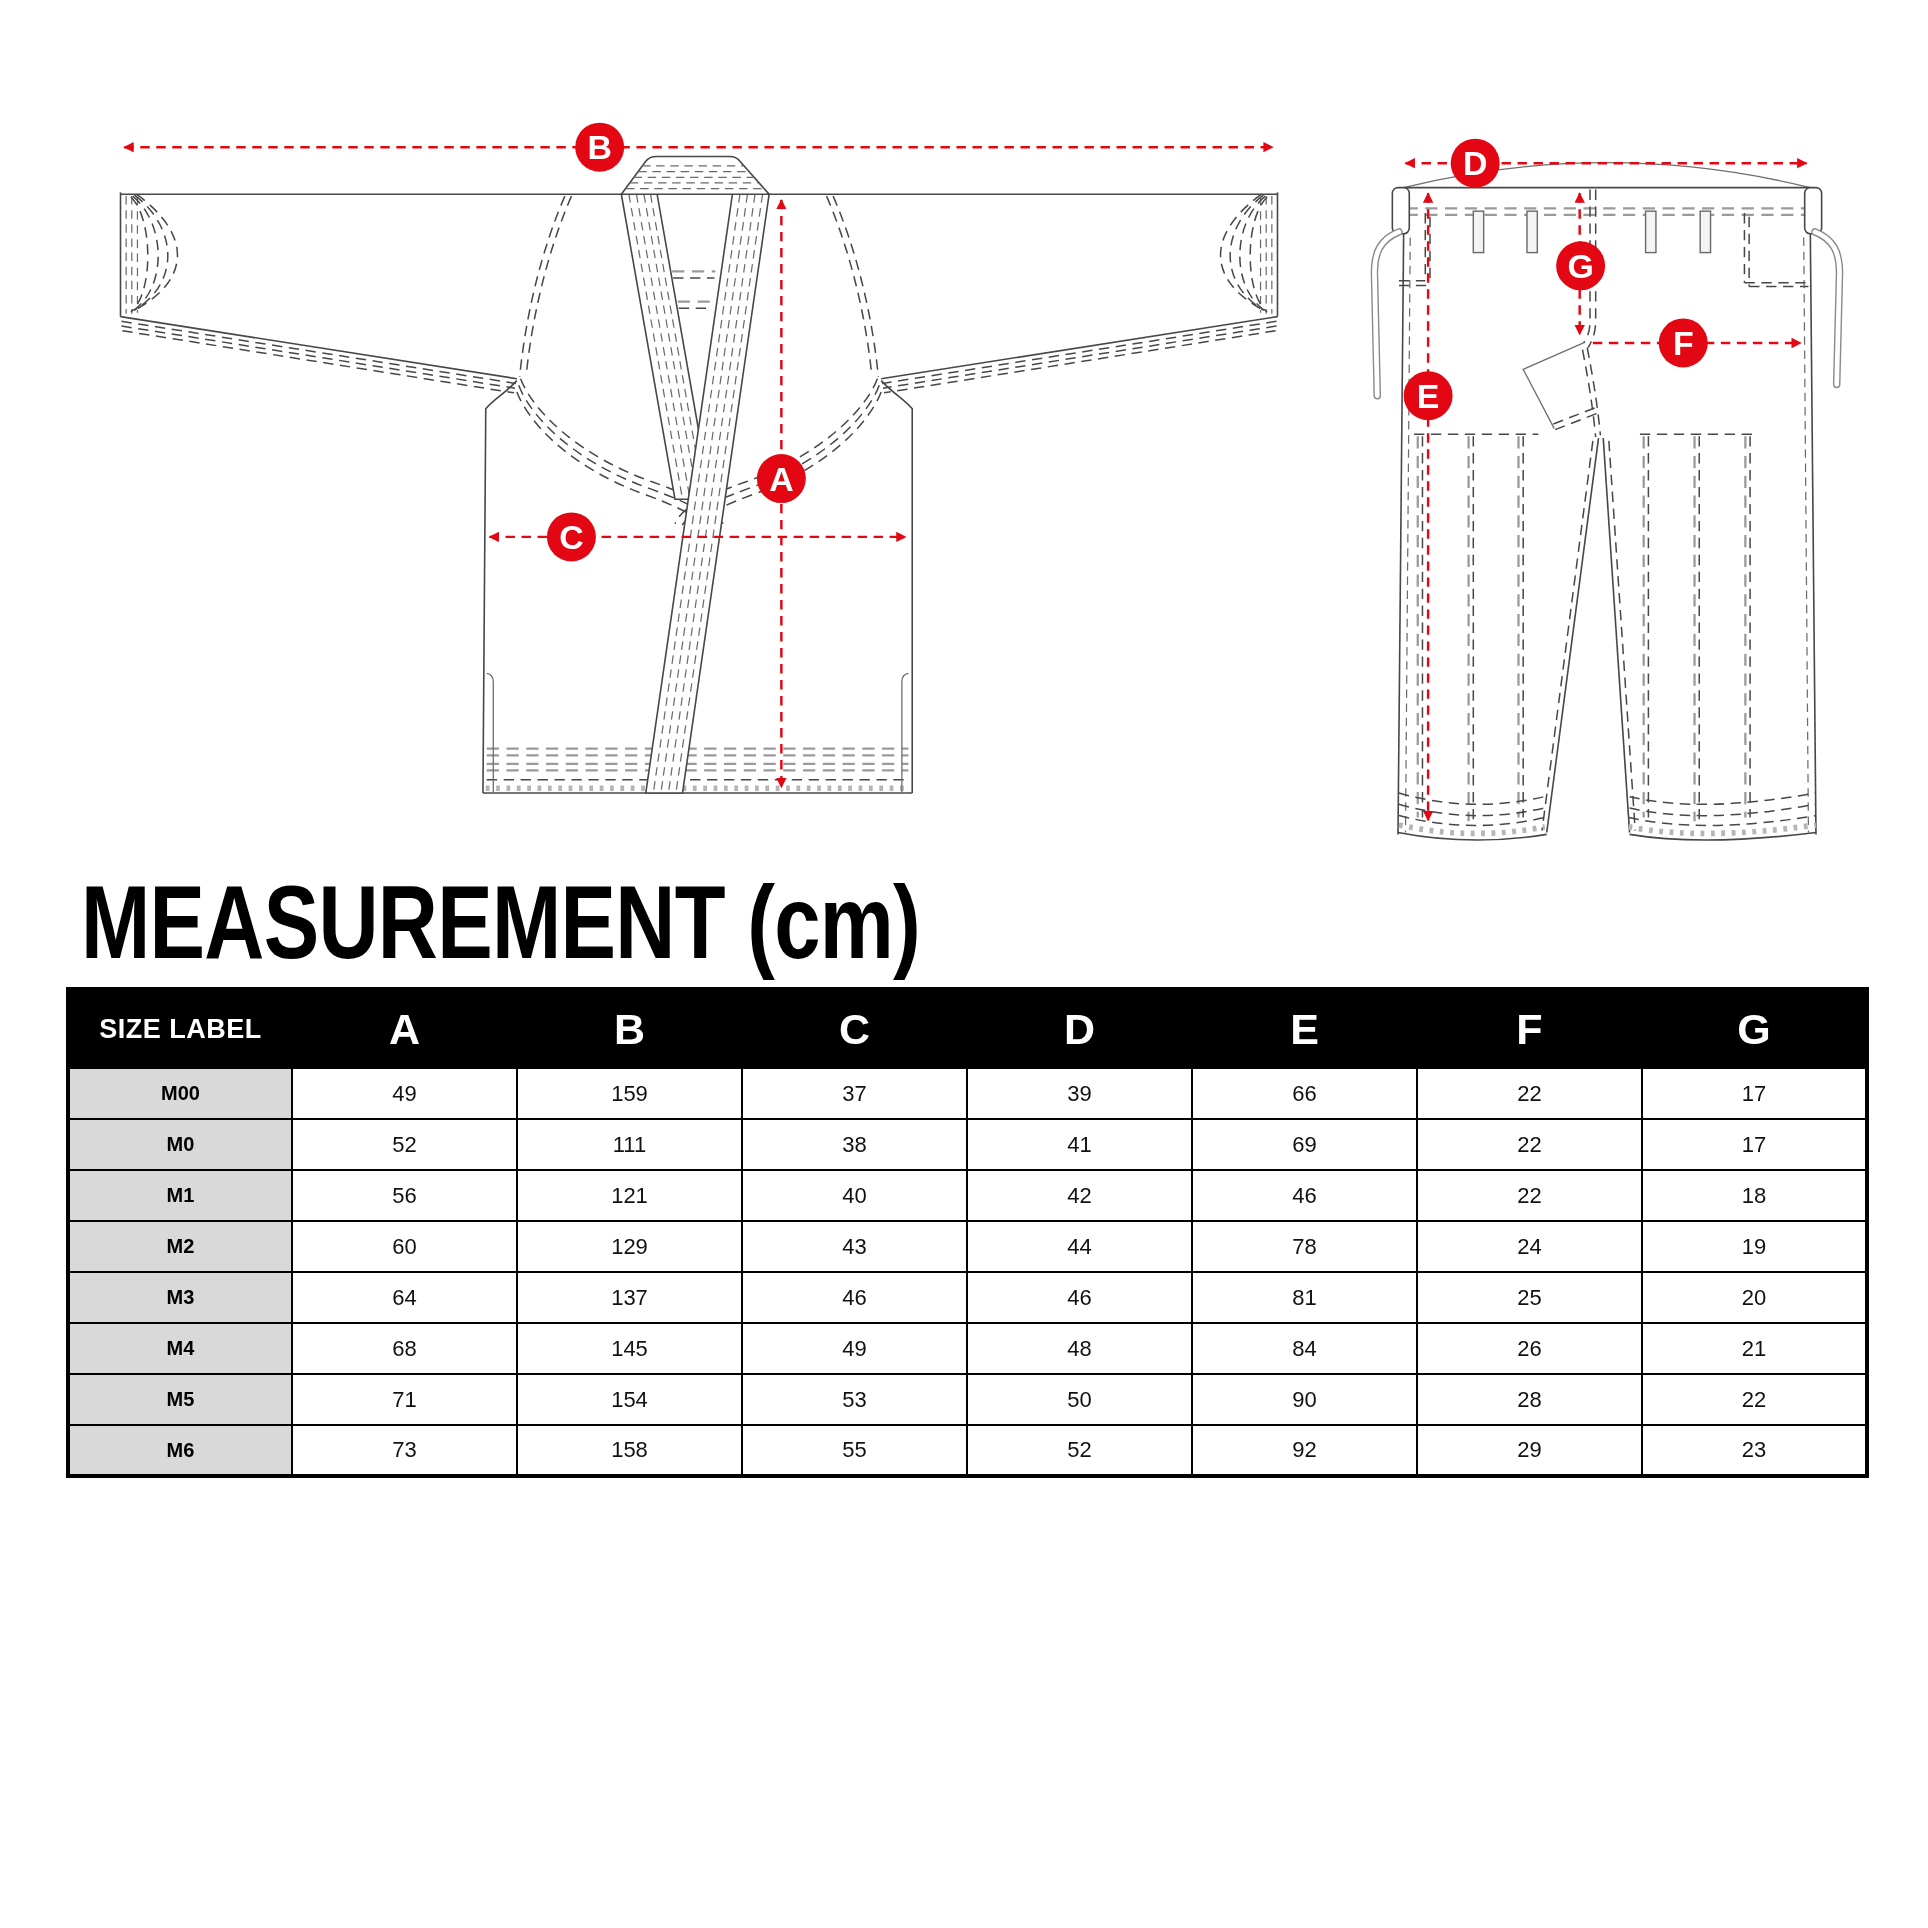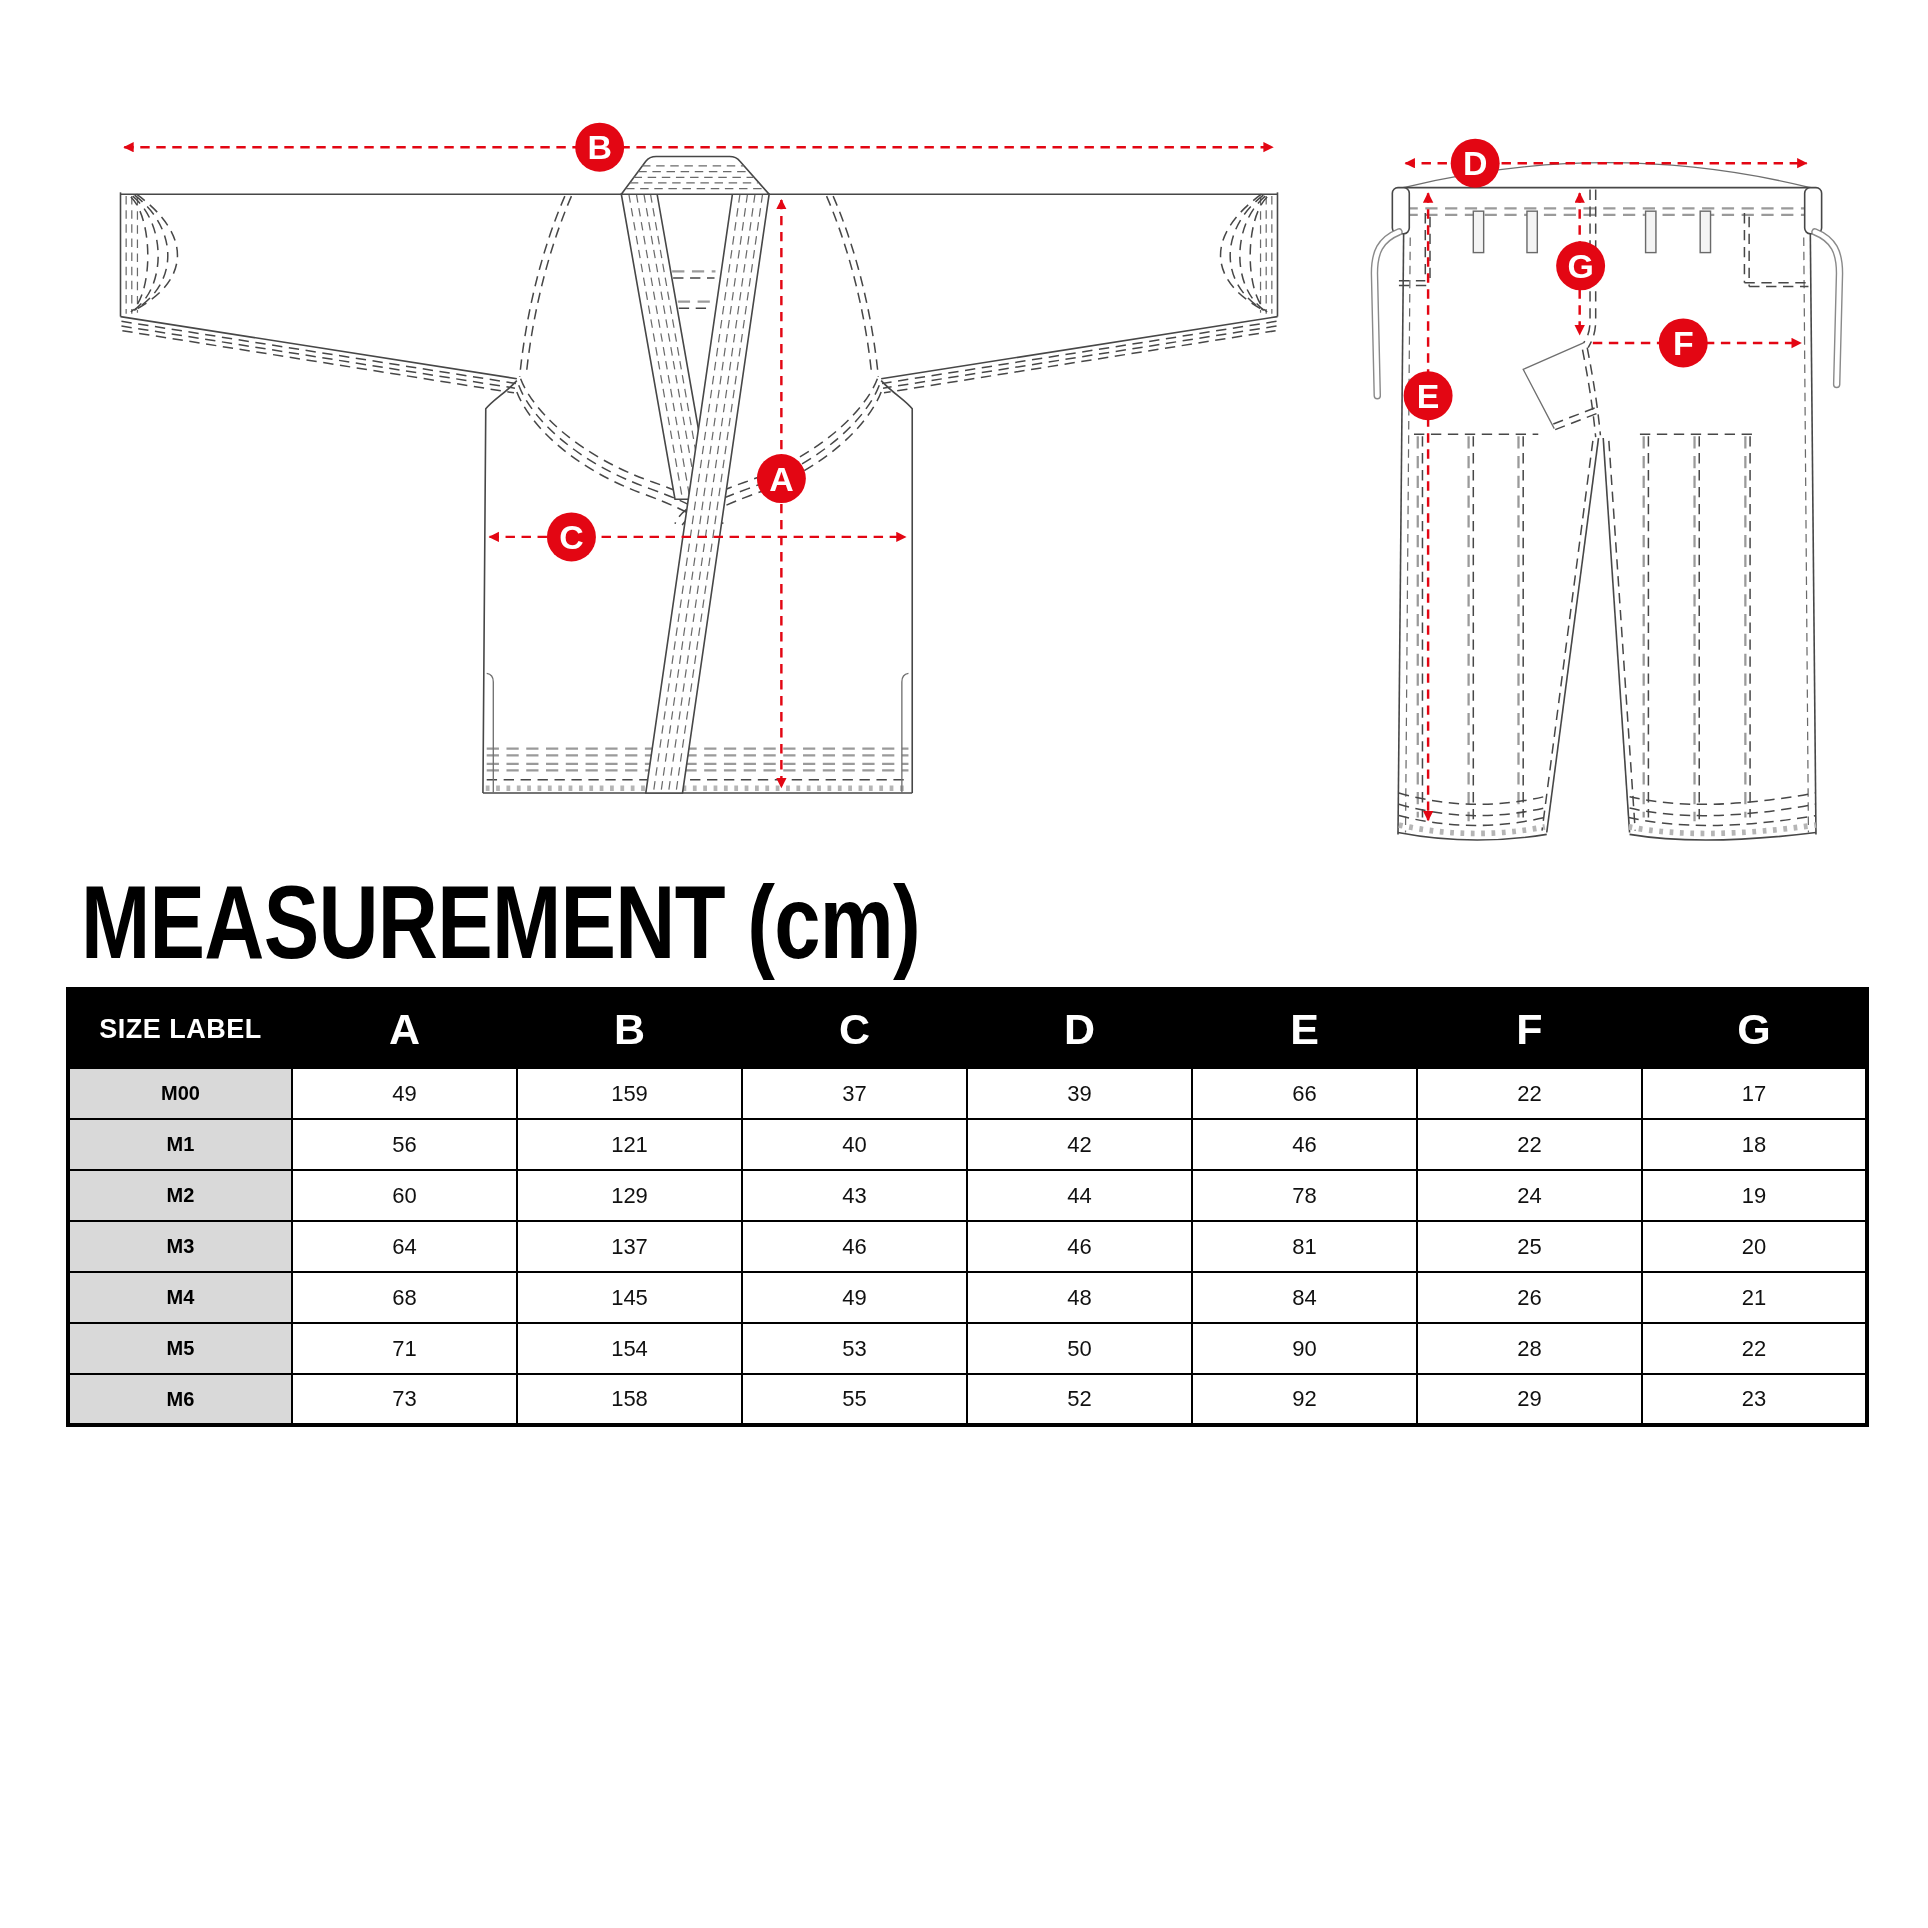--- a/index.html
+++ b/index.html
@@ -322,20 +322,30 @@
           <td class="size">M00</td>
           <td class="val">49</td>
           <td class="val">159</td>
           <td class="val">37</td>
           <td class="val">39</td>
           <td class="val">66</td>
           <td class="val">22</td>
           <td class="val">17</td>
         </tr>
         <tr>
+          <td class="size">M0</td>
+          <td class="val">52</td>
+          <td class="val">111</td>
+          <td class="val">38</td>
+          <td class="val">41</td>
+          <td class="val">69</td>
+          <td class="val">22</td>
+          <td class="val">17</td>
+        </tr>
+        <tr>
           <td class="size">M1</td>
           <td class="val">56</td>
           <td class="val">121</td>
           <td class="val">40</td>
           <td class="val">42</td>
           <td class="val">46</td>
           <td class="val">22</td>
           <td class="val">18</td>
         </tr>
         <tr>

